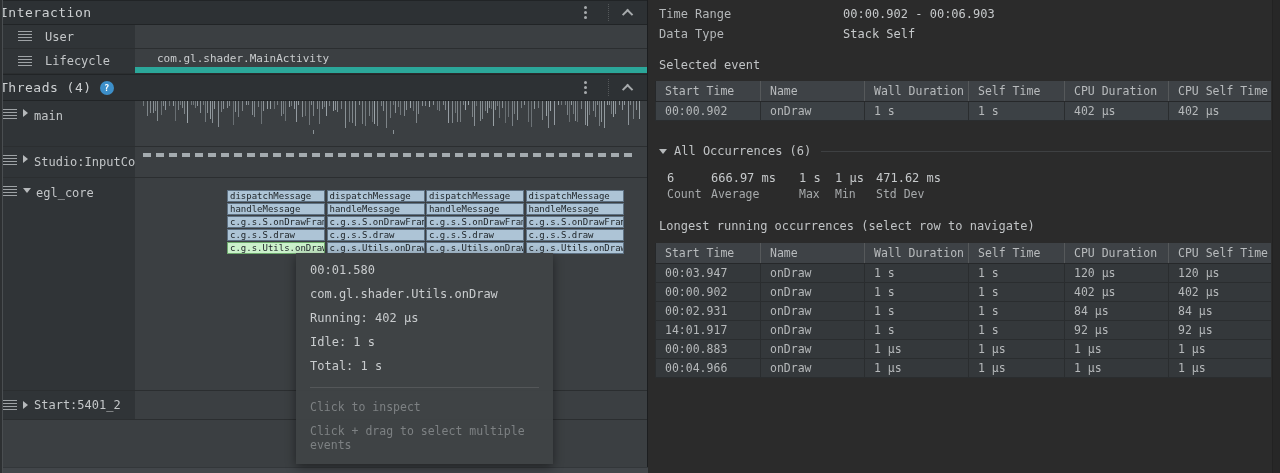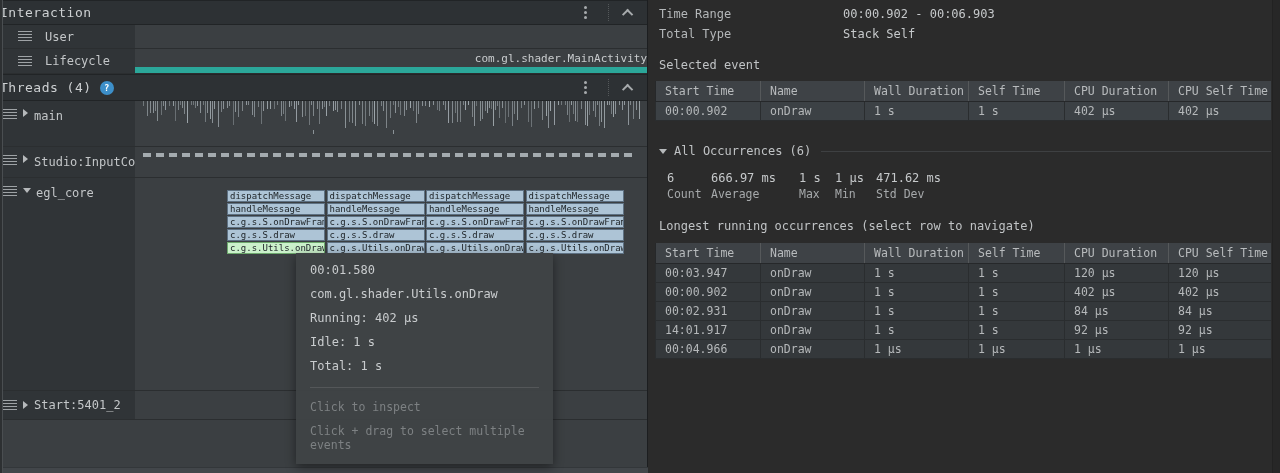--- a/index.html
+++ b/index.html
@@ -24,23 +24,23 @@
   .track-label { width:135px; flex:0 0 135px; background:#303437; display:flex; align-items:center; color:#c3c6c8; font-size:12px; }
   .track-content { flex:1; background:#3b3f42; position:relative; overflow:hidden; }
   .hamburger { width:14px; height:11px; background:repeating-linear-gradient(180deg,#9fa3a6 0 1px,transparent 1px 3px); flex:0 0 14px; cursor:grab; }
   .indent18 { margin-left:18px; margin-right:13px; }
   .indent3  { margin-left:3px;  margin-right:6px; }
   .arrow-right { width:0; height:0; border-left:5px solid #b6b9bb; border-top:4px solid transparent; border-bottom:4px solid transparent; margin-right:6px; cursor:pointer; flex:0 0 auto; }
   .arrow-down  { width:0; height:0; border-top:5px solid #b6b9bb; border-left:4px solid transparent; border-right:4px solid transparent; margin-right:5px; cursor:pointer; flex:0 0 auto; }
   .thread-label-text { white-space:nowrap; overflow:hidden; }
 
   .row-user, .row-lifecycle { height:24px; }
-  .row-lifecycle { height:25px;text-align:right; }
+  .row-lifecycle { height:25px; }
   .lifecycle-activity { position:absolute; left:0; right:0; top:0; }
-  .activity-name { margin:3px 0 0 10px; font-size:11px; color:#c9ccce; }
+  .activity-name { margin:3px 0 0 22px; font-size:11px; color:#c9ccce; }
   .activity-bar { margin-top:2px; height:6px; background:var(--accent-teal,#2ba79a); }
 
   .row-main { height:46px; }
   .row-input { height:31px; }
   .row-egl { height:213px; }
   .row-binder { height:29px; }
   .thread-label-top { align-items:flex-start !important; padding-top:8px; }
 
   .spike-area { position:absolute; left:6px; top:0; width:505px; height:34px; }
   .spike { position:absolute; top:0; width:1px; background:#9da5aa; }
@@ -414,21 +414,21 @@
   </div>
 
   <div class="right-panel">
 
     <div class="info-block">
       <div class="info-row">
         <span class="info-label">Time Range</span>
         <span class="info-value">00:00.902 - 00:06.903</span>
       </div>
       <div class="info-row">
-        <span class="info-label">Total Type</span>
+        <span class="info-label">Data Type</span>
         <span class="info-value">Stack Self</span>
       </div>
     </div>
 
     <div class="section-label sel-event-title">Selected event</div>
 
     <table class="data-table table-selected">
       <colgroup>
           <col style="width:105px">
           <col style="width:104px">
@@ -536,20 +536,28 @@
           </tr>
           <tr>
             <td>14:01.917</td>
             <td>onDraw</td>
             <td>1 s</td>
             <td>1 s</td>
             <td>92 µs</td>
             <td>92 µs</td>
           </tr>
           <tr>
+            <td>00:00.883</td>
+            <td>onDraw</td>
+            <td>1 µs</td>
+            <td>1 µs</td>
+            <td>1 µs</td>
+            <td>1 µs</td>
+          </tr>
+          <tr>
             <td>00:04.966</td>
             <td>onDraw</td>
             <td>1 µs</td>
             <td>1 µs</td>
             <td>1 µs</td>
             <td>1 µs</td>
           </tr>
         </tbody>
     </table>
 

